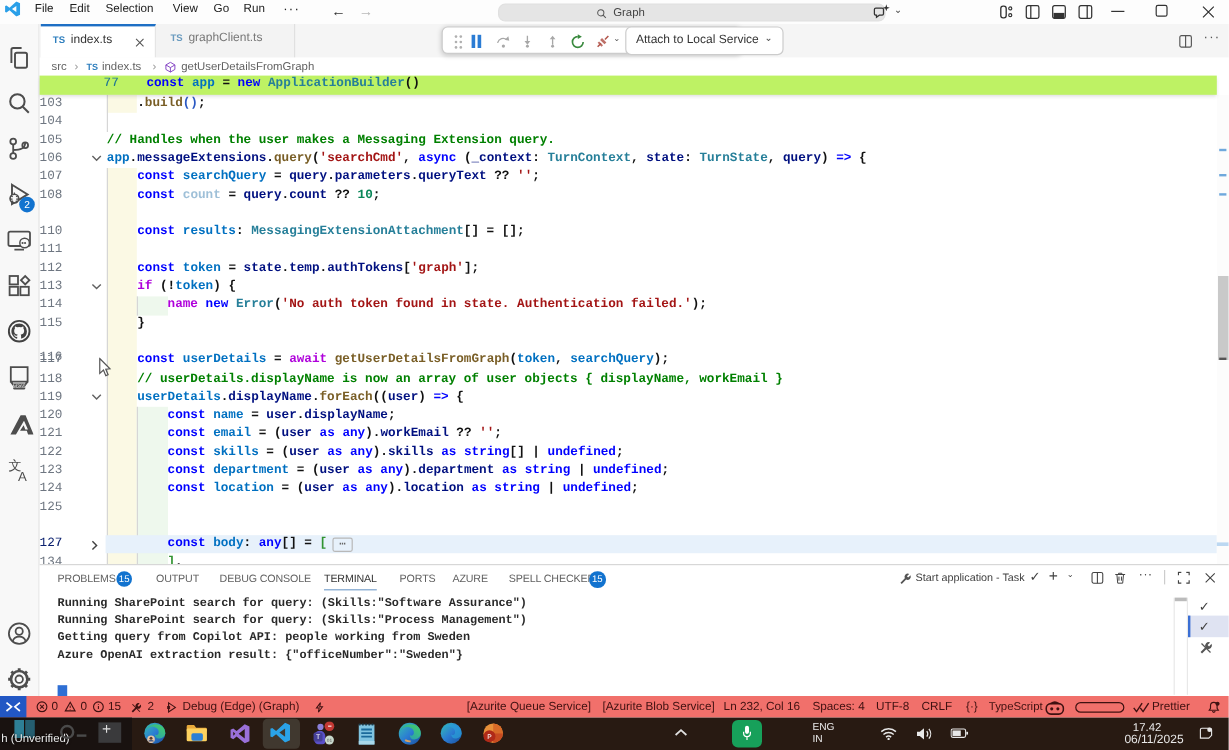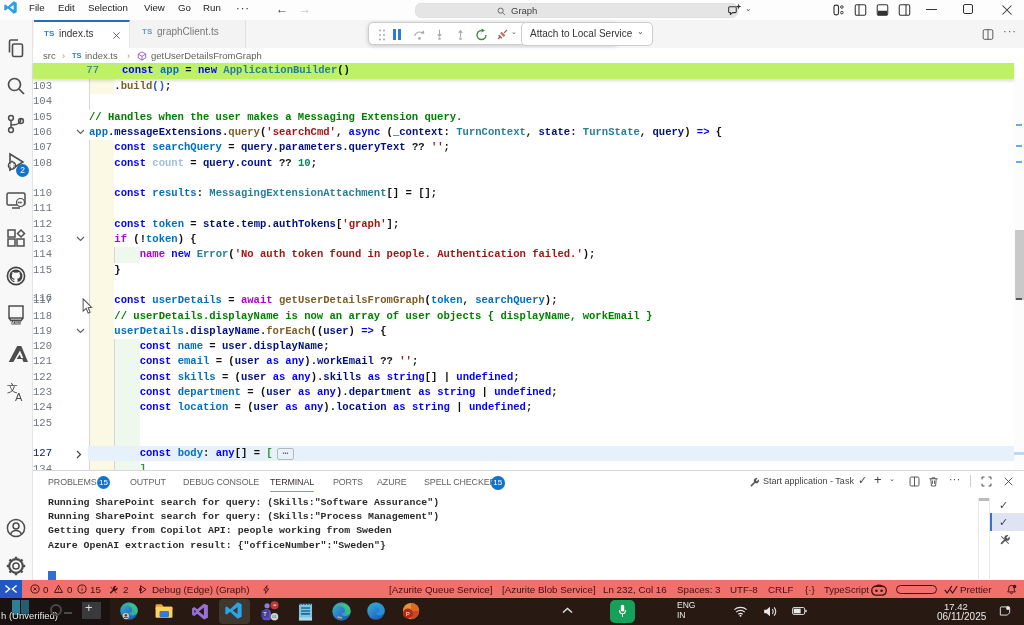--- a/index.html
+++ b/index.html
@@ -204,21 +204,21 @@
         <path d="M1 1 L4.5 4.5 L8 1" fill="none" stroke="#616161" stroke-width="1.2"></path>
       </svg><span class="cd"><span class="cv">app</span><span class="pu">.</span><span class="pv">messageExtensions</span><span class="pu">.</span><span class="fn">query</span><span class="pu">(</span><span class="st">'searchCmd'</span><span class="pu">, </span><span class="kw">async</span><span class="pu"> (</span><span class="pv">_context</span><span class="pu">: </span><span class="ty">TurnContext</span><span class="pu">, </span><span class="pv">state</span><span class="pu">: </span><span class="ty">TurnState</span><span class="pu">, </span><span class="pv">query</span><span class="pu">) </span><span class="kw">=&gt;</span><span class="pu"> {</span></span></div>
   <div class="ln" style="top:61.2px"><span class="num">107</span><span class="cd"><span class="pu">    </span><span class="kw">const</span><span class="pu"> </span><span class="cv">searchQuery</span><span class="pu"> = </span><span class="pv">query</span><span class="pu">.</span><span class="pv">parameters</span><span class="pu">.</span><span class="pv">queryText</span><span class="pu"> ?? </span><span class="st">''</span><span class="pu">;</span></span></div>
   <div class="ln" style="top:76.5px"><span class="num">108</span><span class="cd"><span class="pu">    </span><span class="kw">const</span><span class="pu"> </span><span style="color:#9fc0d8">count</span><span class="pu"> = </span><span class="pv">query</span><span class="pu">.</span><span class="pv">count</span><span class="pu"> ?? </span><span class="nm">10</span><span class="pu">;</span></span></div>
   <div class="ln" style="top:107.1px"><span class="num">110</span><span class="cd"><span class="pu">    </span><span class="kw">const</span><span class="pu"> </span><span class="cv">results</span><span class="pu">: </span><span class="ty">MessagingExtensionAttachment</span><span class="pu">[] = [];</span></span></div>
   <div class="ln" style="top:122.4px"><span class="num">111</span></div>
   <div class="ln" style="top:137.7px"><span class="num">112</span><span class="cd"><span class="pu">    </span><span class="kw">const</span><span class="pu"> </span><span class="cv">token</span><span class="pu"> = </span><span class="pv">state</span><span class="pu">.</span><span class="pv">temp</span><span class="pu">.</span><span class="pv">authTokens</span><span class="pu">[</span><span class="st">'graph'</span><span class="pu">];</span></span></div>
   <div class="ln" style="top:153px"><span class="num">113</span><svg class="chv" width="9" height="6" viewBox="0 0 9 6">
         <path d="M1 1 L4.5 4.5 L8 1" fill="none" stroke="#616161" stroke-width="1.2"></path>
       </svg><span class="cd"><span class="pu">    </span><span class="ct">if</span><span class="pu"> (!</span><span class="cv">token</span><span class="pu">) {</span></span></div>
-  <div class="ln" style="top:168.3px"><span class="num">114</span><span class="cd"><span class="pu">        </span><span class="ct">name</span><span class="pu"> </span><span class="kw">new</span><span class="pu"> </span><span class="ty">Error</span><span class="pu">(</span><span class="st">'No auth token found in people. Authentication failed.'</span><span class="pu">);</span></span></div>
+  <div class="ln" style="top:168.3px"><span class="num">114</span><span class="cd"><span class="pu">        </span><span class="ct">name</span><span class="pu"> </span><span class="kw">new</span><span class="pu"> </span><span class="ty">Error</span><span class="pu">(</span><span class="st">'No auth token found in state. Authentication failed.'</span><span class="pu">);</span></span></div>
   <div class="ln" style="top:183.6px"><span class="num">115</span><span class="cd"><span class="pu">    }</span></span></div>
   <div class="ln" style="top:212px"><span class="num">116</span></div>
   <div class="ln" style="top:214.2px"><span class="num">117</span><span class="cd"><span class="pu">    </span><span class="kw">const</span><span class="pu"> </span><span class="cv">userDetails</span><span class="pu"> = </span><span class="ct">await</span><span class="pu"> </span><span class="fn">getUserDetailsFromGraph</span><span class="pu">(</span><span class="cv">token</span><span class="pu">, </span><span class="cv">searchQuery</span><span class="pu">);</span></span></div>
   <div class="ln" style="top:229.5px"><span class="num">118</span><span class="cd"><span class="pu">    </span><span class="cm">// userDetails.displayName is now an array of user objects { displayName, workEmail }</span></span></div>
   <div class="ln" style="top:244.8px"><span class="num">119</span><svg class="chv" width="9" height="6" viewBox="0 0 9 6">
         <path d="M1 1 L4.5 4.5 L8 1" fill="none" stroke="#616161" stroke-width="1.2"></path>
       </svg><span class="cd"><span class="pu">    </span><span class="cv">userDetails</span><span class="pu">.</span><span class="pv">displayName</span><span class="pu">.</span><span class="fn">forEach</span><span class="pu">((</span><span class="pv">user</span><span class="pu">) </span><span class="kw">=&gt;</span><span class="pu"> {</span></span></div>
   <div class="ln" style="top:260.1px"><span class="num">120</span><span class="cd"><span class="pu">        </span><span class="kw">const</span><span class="pu"> </span><span class="cv">name</span><span class="pu"> = </span><span class="pv">user</span><span class="pu">.</span><span class="pv">displayName</span><span class="pu">;</span></span></div>
   <div class="ln" style="top:275.4px"><span class="num">121</span><span class="cd"><span class="pu">        </span><span class="kw">const</span><span class="pu"> </span><span class="cv">email</span><span class="pu"> = (</span><span class="pv">user</span><span class="pu"> </span><span class="kw">as</span><span class="pu"> </span><span class="kw">any</span><span class="pu">).</span><span class="pv">workEmail</span><span class="pu"> ?? </span><span class="st">''</span><span class="pu">;</span></span></div>
   <div class="ln" style="top:290.7px"><span class="num">122</span><span class="cd"><span class="pu">        </span><span class="kw">const</span><span class="pu"> </span><span class="cv">skills</span><span class="pu"> = (</span><span class="pv">user</span><span class="pu"> </span><span class="kw">as</span><span class="pu"> </span><span class="kw">any</span><span class="pu">).</span><span class="pv">skills</span><span class="pu"> </span><span class="kw">as</span><span class="pu"> </span><span class="kw">string</span><span class="pu">[] | </span><span class="kw">undefined</span><span class="pu">;</span></span></div>
@@ -359,21 +359,21 @@
       <path fill="none" stroke="#3f1111" stroke-width="1.5" d="M4 2l9 6-9 6z"></path>
       <path fill="#3f1111" d="M2 6h4v4H2z" opacity=".9"></path>
     </svg>
   <span class="sbi" style="left:152px">Debug (Edge) (Graph)</span>
   <svg class="abs" style="left:262px;top:3.5px" width="9" height="11" viewBox="0 0 16 16">
       <path fill="none" stroke="#3f1111" stroke-width="1.5" d="M9 1L3 9h4l-1 6 6-8H8z"></path>
     </svg>
   <span class="sbi" style="left:389px">[Azurite Queue Service]</span>
   <span class="sbi" style="left:502px">[Azurite Blob Service]</span>
   <span class="sbi" style="left:603px">Ln 232, Col 16</span>
-  <span class="sbi" style="left:677px">Spaces: 3</span>
+  <span class="sbi" style="left:677px">Spaces: 4</span>
   <span class="sbi" style="left:730px">UTF-8</span>
   <span class="sbi" style="left:768px">CRLF</span>
   <span class="sbi" style="left:805px">{·}</span>
   <span class="sbi" style="left:824px;font-size:9.5px">TypeScript</span>
   <svg class="abs" style="left:871px;top:3px" width="16" height="13" viewBox="0 0 20 16">
       <rect x="1" y="4" width="18" height="11" rx="5" fill="none" stroke="#3f1111" stroke-width="1.7"></rect>
       <path d="M6 4 Q10 1 14 4" fill="none" stroke="#3f1111" stroke-width="1.7"></path>
       <circle cx="6.8" cy="9.5" r="1.6" fill="#3f1111"></circle>
       <circle cx="13.2" cy="9.5" r="1.6" fill="#3f1111"></circle>
     </svg>

